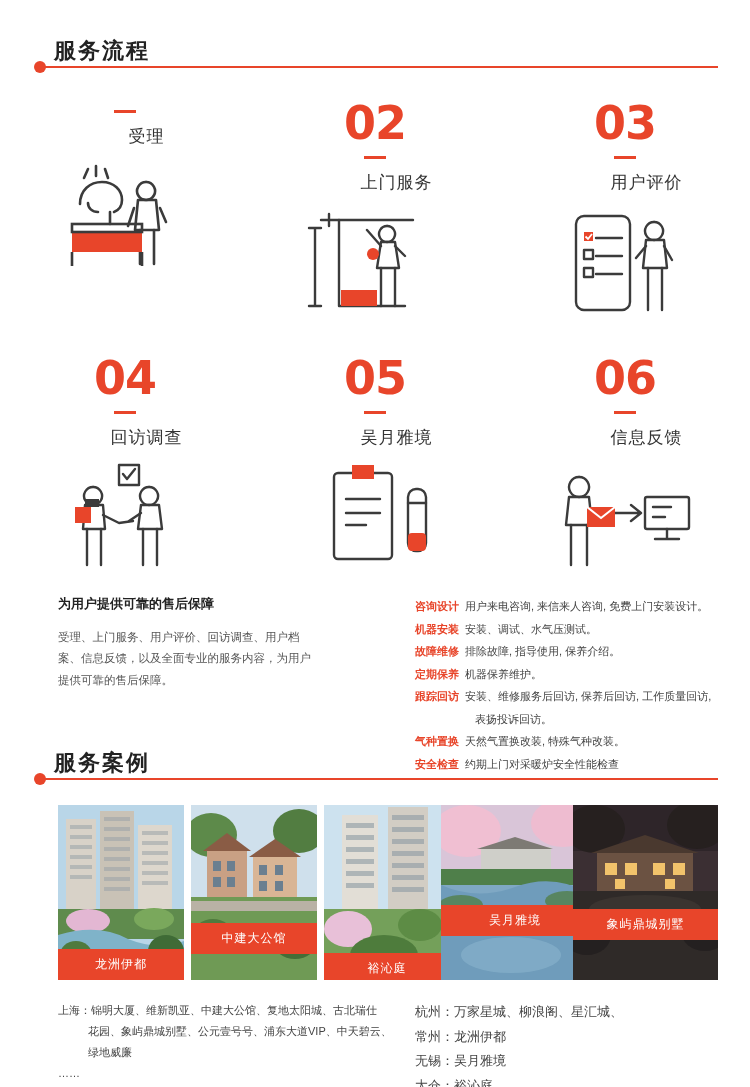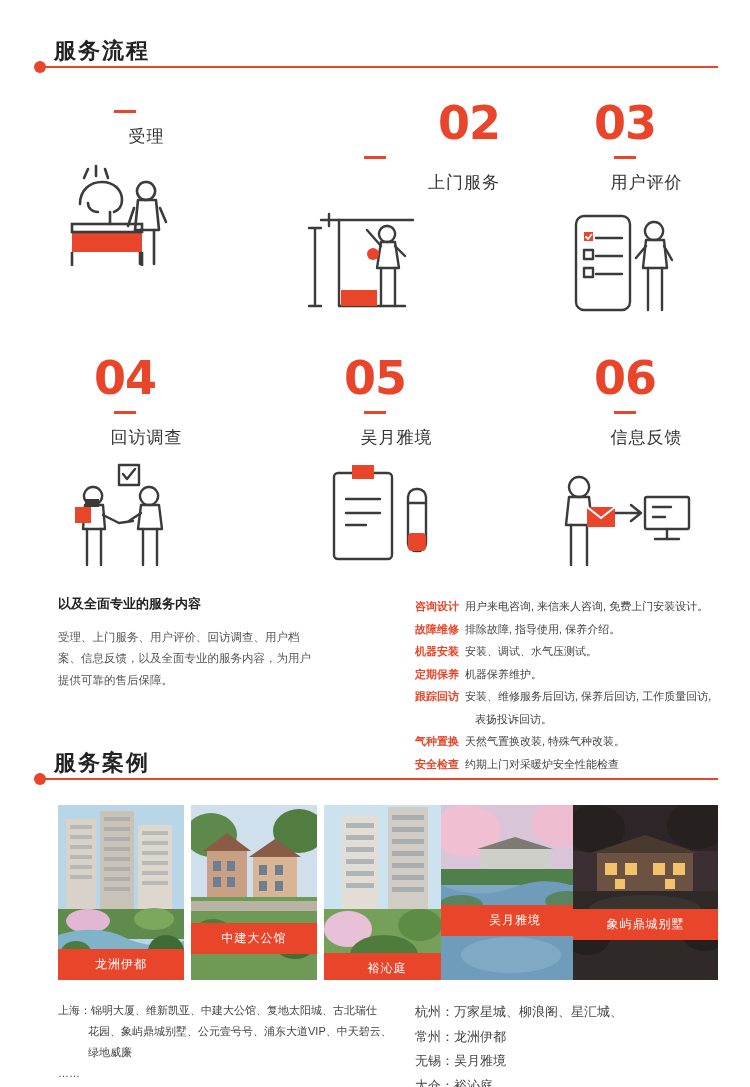--- a/index.html
+++ b/index.html
@@ -91,21 +91,21 @@
           </g>
           <rect x="22" y="70" width="70" height="20" fill="#e8452a"></rect>
           <g fill="none" stroke="#3b3b3b" stroke-width="2.6">
             <rect x="22" y="62" width="70" height="8"></rect>
             <path d="M22 90 l0 14 M92 90 l0 14"></path>
           </g>
         </svg>
       </div>
     </div>
 
-    <div class="step" style="left:250px;top:0px;text-align:right;">
+    <div class="step" style="left:250px;top:0px;">
       <div class="num">02</div>
       <div class="bar"></div>
       <div class="label">上门服务</div>
       <div class="art">
         <svg width="160" height="110" viewBox="0 0 160 110">
           <g fill="none" stroke="#3b3b3b" stroke-width="2.4" stroke-linecap="round" stroke-linejoin="round">
             <path d="M34 12 l84 0"></path>
             <path d="M34 6 l0 12 M26 12 l8 0"></path>
             <path d="M44 12 l0 86 M44 98 l66 0"></path>
             <path d="M20 20 l0 78 M14 20 l12 0 M14 98 l12 0"></path>
@@ -200,36 +200,36 @@
             <path d="M64 50 l30 0 M86 42 l10 8 l-10 8"></path>
           </g>
           <rect x="42" y="44" width="28" height="20" fill="#e8452a"></rect>
           <path d="M42 44 l14 11 l14 -11" fill="none" stroke="#fff" stroke-width="2"></path>
         </svg>
       </div>
     </div>
   </div>
 
   <div class="info-left">
-    <div class="h">以及全面专业的服务内容</div>
+    <div class="h">为用户提供可靠的售后保障</div>
     <div class="p">受理、上门服务、用户评价、回访调查、用户档案、信息反馈，以及全面专业的服务内容，为用户提供可靠的售后保障。</div>
   </div>
 
   <div class="info-right">
     <div class="row">
       <span class="k">咨询设计</span>
       <span class="v">用户来电咨询, 来信来人咨询, 免费上门安装设计。</span>
     </div>
     <div class="row">
+      <span class="k">机器安装</span>
+      <span class="v">安装、调试、水气压测试。</span>
+    </div>
+    <div class="row">
       <span class="k">故障维修</span>
       <span class="v">排除故障, 指导使用, 保养介绍。</span>
-    </div>
-    <div class="row">
-      <span class="k">机器安装</span>
-      <span class="v">安装、调试、水气压测试。</span>
     </div>
     <div class="row">
       <span class="k">定期保养</span>
       <span class="v">机器保养维护。</span>
     </div>
     <div class="row">
       <span class="k">跟踪回访</span>
       <span class="v">安装、维修服务后回访, 保养后回访, 工作质量回访,</span>
     </div>
     <div class="row">

